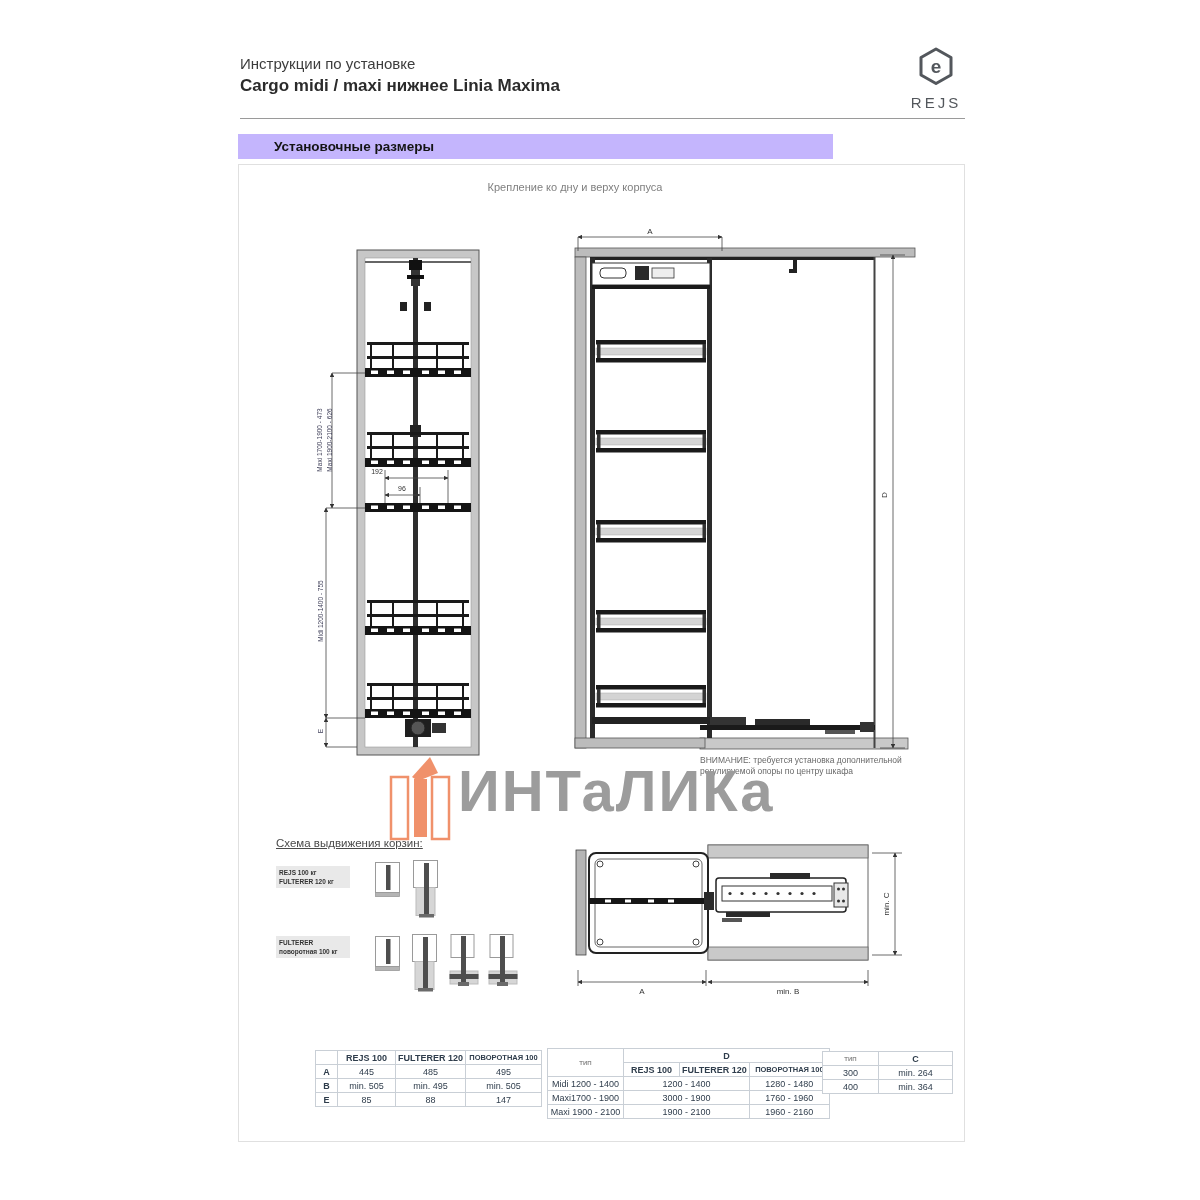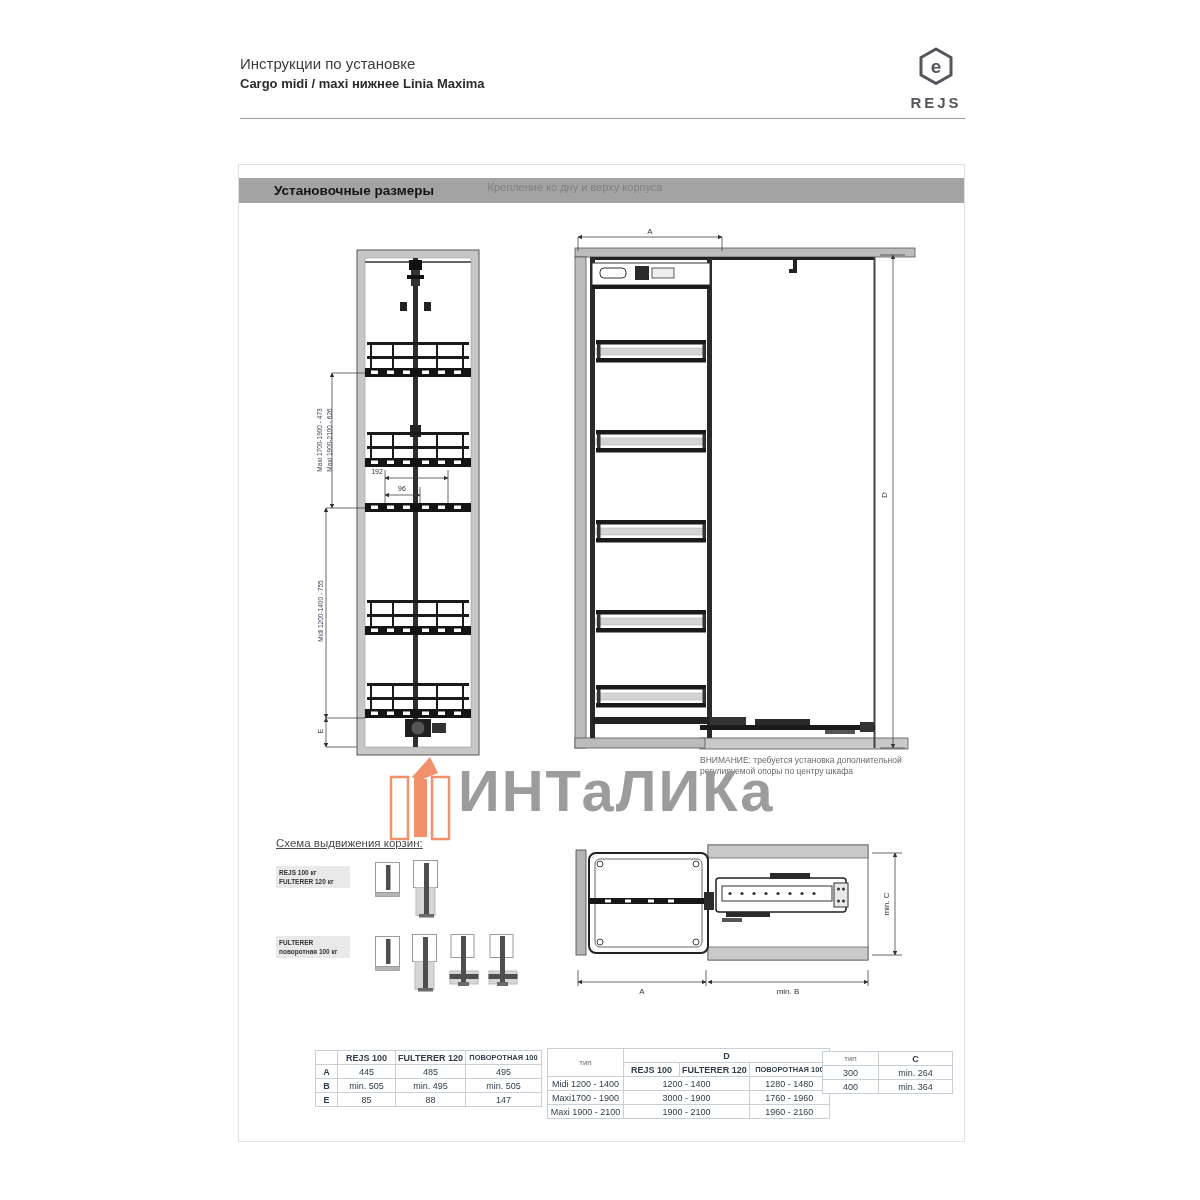--- a/index.html
+++ b/index.html
@@ -2,27 +2,27 @@
 <html><head>
 <meta charset="utf-8">
 <style>
   html,body{margin:0;padding:0;background:#fff;}
   body{width:1200px;height:1200px;position:relative;font-family:"Liberation Sans",sans-serif;overflow:hidden;}
   .abs{position:absolute;}
   .page{position:absolute;left:0;top:0;width:1200px;height:1200px;background:#fff;border-radius:18px;}
 
   
   .doc-type{left:240px;top:55px;font-size:15px;color:#3d3d3d;}
-  .product-title{left:240px;top:76px;font-size:13px;font-weight:bold;color:#2b2b2b;text-align:right;}
+  .product-title{left:240px;top:76px;font-size:17px;font-weight:bold;color:#2b2b2b;text-align:right;}
   .header-rule{left:240px;top:118px;width:725px;height:0;border-top:1px solid #9a9a9a;}
   .brand{left:905px;top:46px;width:62px;text-align:center;}
-  .brand-name{font-size:15px;font-weight:bold;letter-spacing:3px;color:#53575c;margin-top:2px;}
-
-  
-  .section-bar{left:238px;top:134px;width:726px;height:25px;background:#a3a3a3;margin-top:44px;}
+  .brand-name{font-size:15px;font-weight:normal;letter-spacing:3px;color:#53575c;margin-top:2px;}
+
+  
+  .section-bar{left:238px;top:134px;width:595px;height:25px;background:#c4b5fd;}
   .section-bar span{display:block;padding:5px 0 0 36px;font-size:13.5px;font-weight:bold;color:#141414;}
   .content-box{left:238px;top:164px;width:725px;height:976px;border:1px solid #e0e0e0;}
 
   .caption{left:455px;top:181px;width:240px;text-align:center;font-size:11px;color:#7f7f7f;}
 
   
   .dimlabel{font-size:8px;color:#333;white-space:nowrap;}
   .clabel{position:absolute;transform:translate(-50%,-50%);white-space:nowrap;}
   .vlabel{position:absolute;transform:translate(-50%,-50%) rotate(-90deg);white-space:nowrap;}
   .tinydim{font-size:6.5px;color:#40405a;}

